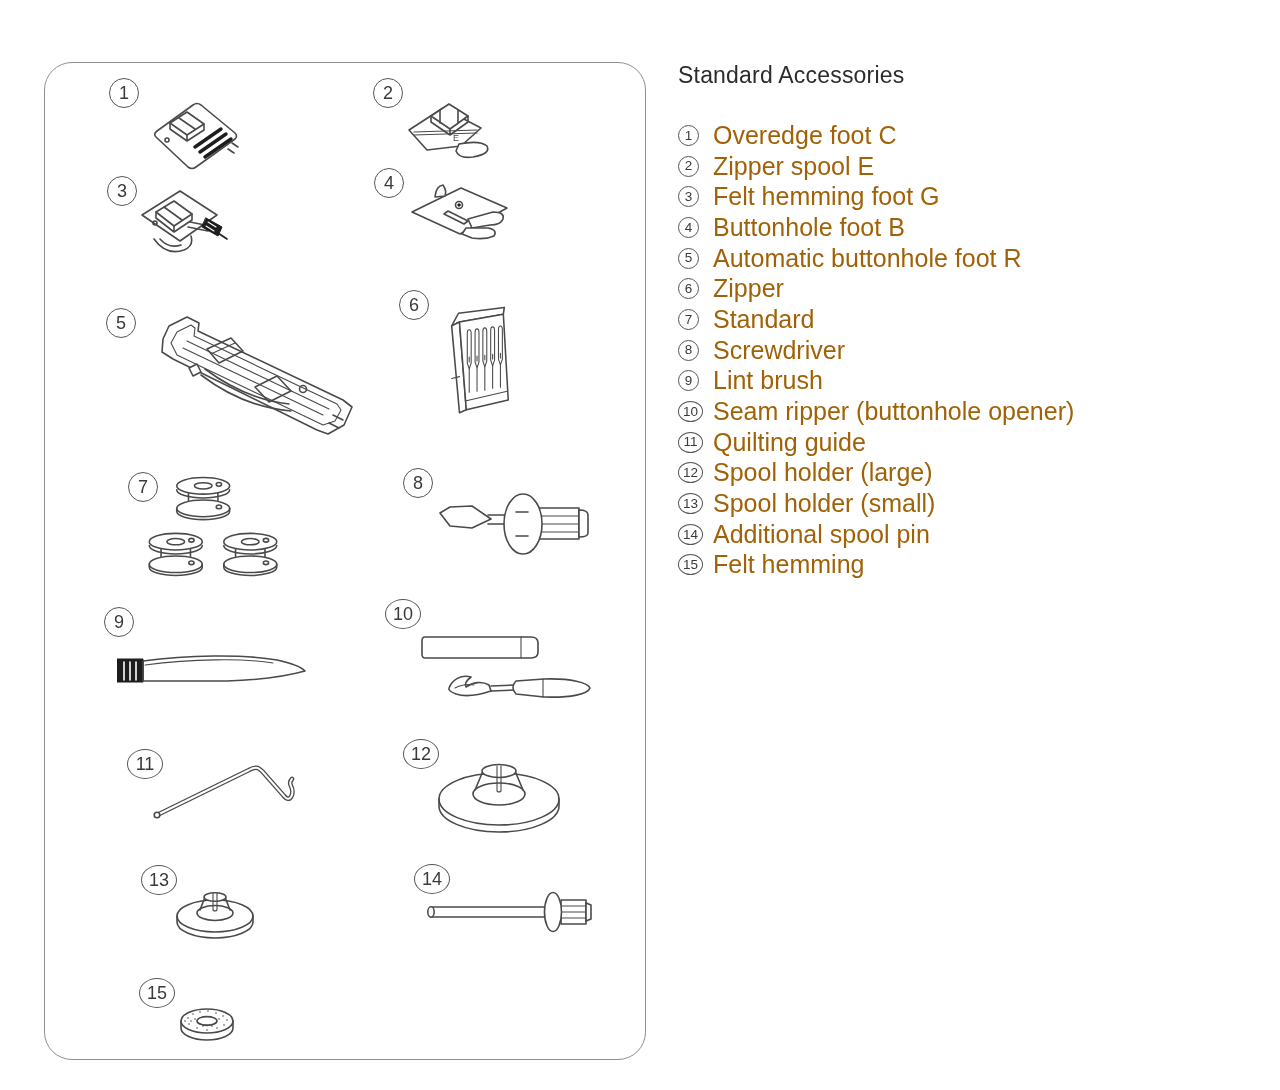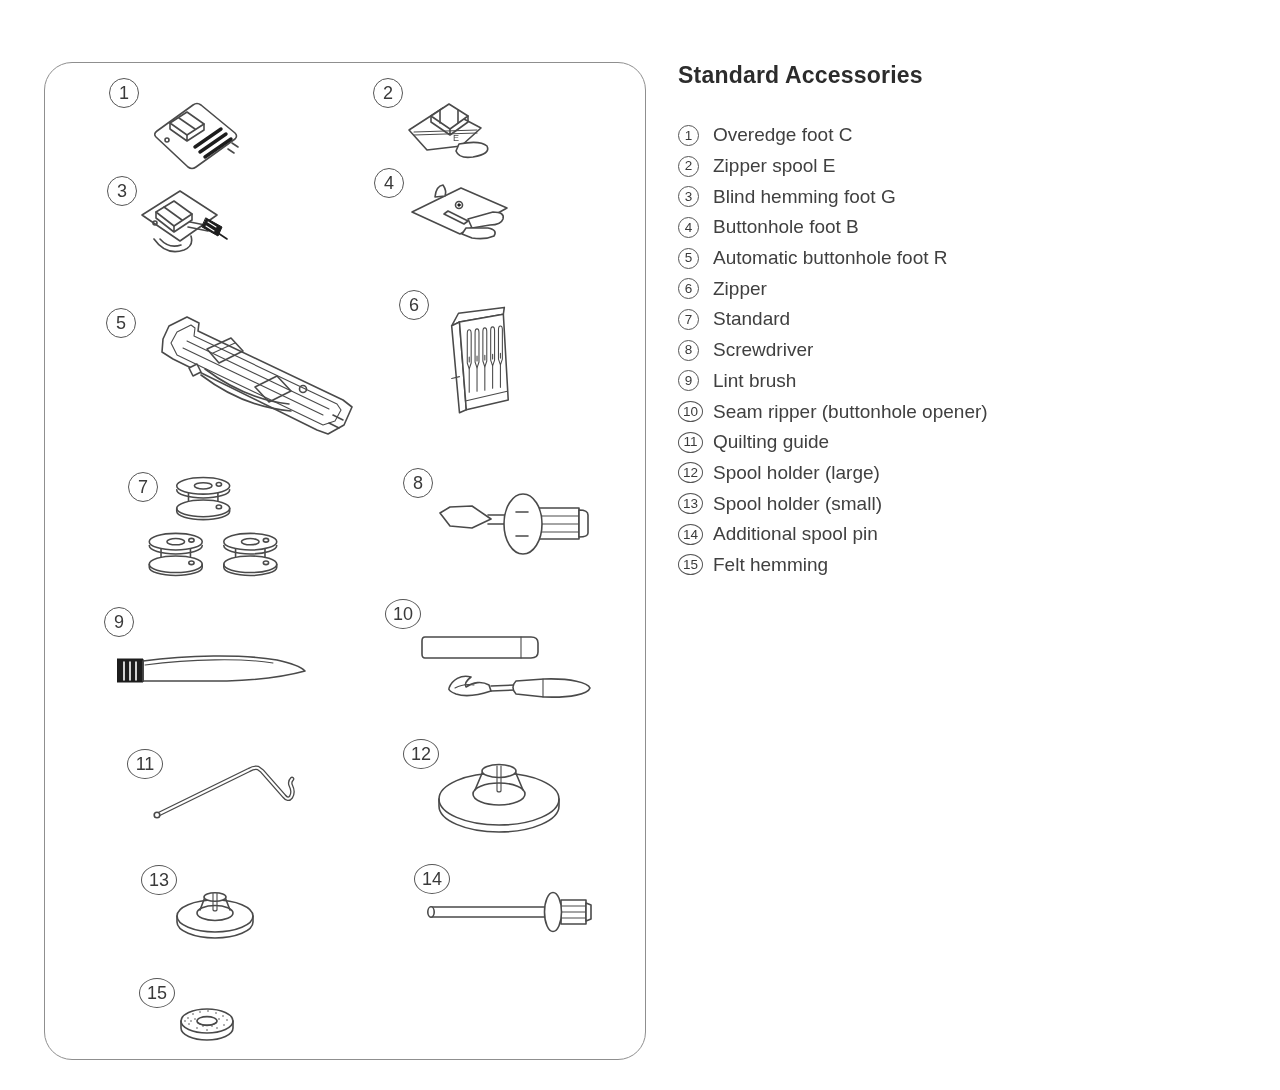--- a/index.html
+++ b/index.html
@@ -29,32 +29,32 @@
   .art .dk  { stroke:#1d1d1d; }
   .art .w   { stroke:#ffffff; }
   .art .thin  { stroke-width:1.1; }
   .art .thick { stroke-width:3.4; }
   .art .wire   { stroke-width:4.6; }
   .art .wirein { stroke:#ffffff; stroke-width:2; }
   .art .dot { fill:#4f4f4f; stroke:none; }
   .art text { stroke:none; fill:#4a4a4a; }
   
   .right { position:absolute; left:678px; top:62px; }
-  .title { font-size:23px; font-weight:bold; margin:0; color:#2c2c2c; letter-spacing:0.2px; }
+  .title { font-size:23px; font-weight:normal; margin:0; color:#2c2c2c; letter-spacing:0.2px; }
   ol.list { list-style:none; margin:31px 0 0 0; padding:0; }
   ol.list li { display:flex; align-items:center; height:30.7px; }
   .ncell { width:27px; flex:none; display:flex; align-items:center; }
   .lbadge {
     box-sizing:border-box; height:21px; min-width:21px; padding:0 3px;
     border:1.4px solid #565656; border-radius:50%;
     display:inline-flex; align-items:center; justify-content:center;
     font-size:13.5px; line-height:1; color:#3a3a3a; background:#fff;
   }
   .lbadge.wide { min-width:25px; }
-  .llabel { margin-left:8px; font-size:19px; white-space:nowrap; color:#404040; }
+  .llabel { margin-left:8px; font-size:25px; white-space:nowrap; color:#a16207; }
 </style>
 </head>
 <body>
 
 <div class="panel">
 
   <span class="pbadge" style="left:64px;top:15px">1</span>
   <span class="pbadge" style="left:328px;top:15px">2</span>
   <span class="pbadge" style="left:62px;top:113px">3</span>
   <span class="pbadge" style="left:329px;top:105px">4</span>
@@ -261,21 +261,21 @@
       <li>
     <span class="ncell">
       <span class="lbadge">2</span>
     </span>
     <span class="llabel">Zipper spool E</span>
   </li>
       <li>
     <span class="ncell">
       <span class="lbadge">3</span>
     </span>
-    <span class="llabel">Blind hemming foot G</span>
+    <span class="llabel">Felt hemming foot G</span>
   </li>
       <li>
     <span class="ncell">
       <span class="lbadge">4</span>
     </span>
     <span class="llabel">Buttonhole foot B</span>
   </li>
       <li>
     <span class="ncell">
       <span class="lbadge">5</span>

